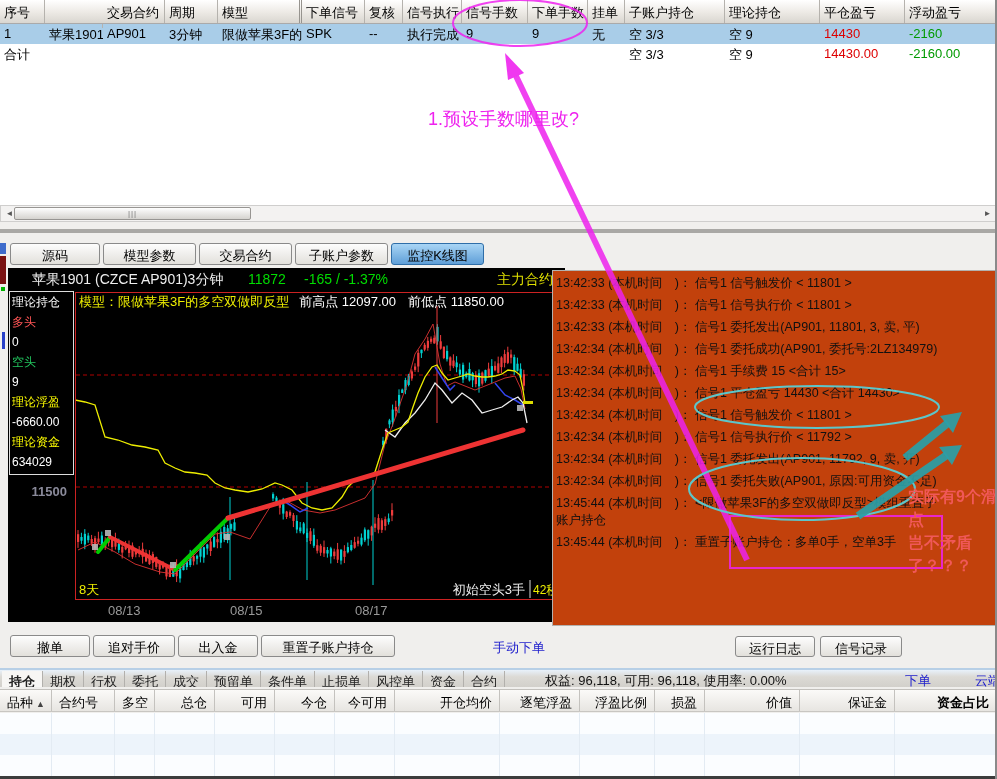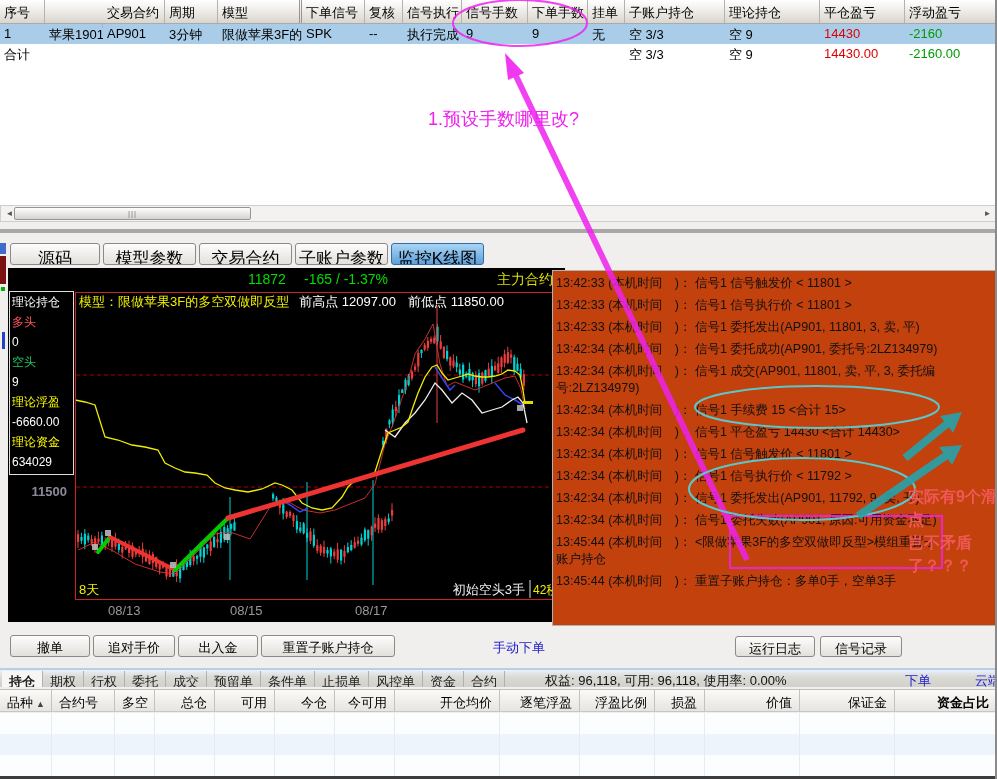--- a/index.html
+++ b/index.html
@@ -23,21 +23,21 @@
   
   #hScroll{position:absolute;left:0;top:205px;width:997px;height:17px;background:#f3f2f1;border:1px solid #cfcecd;}
   .hs-arrow{position:absolute;top:1px;width:15px;height:13px;font-size:8px;color:#555;text-align:center;line-height:13px;}
   .hs-arrow.l{left:1px}.hs-arrow.r{right:1px}
   #hThumb{position:absolute;left:13px;top:1px;width:237px;height:13px;background:linear-gradient(#fefefe,#d5d3cf);border:1px solid #979592;border-radius:2px;color:#777;font-size:8px;text-align:center;line-height:12px;letter-spacing:1px;}
   #divider{position:absolute;left:0;top:229px;width:997px;height:4px;background:#a9a8a5;}
   .edge-mark{position:absolute;}
 
   
   #toolbar{position:absolute;left:10px;top:243px;height:22px;display:flex;gap:3px;}
-  .tb-btn{height:22px;border:1px solid #8a8a8a;border-radius:3px;background:linear-gradient(#fdfdfd,#e2e0db);font-size:17px;padding-top:3px;text-align:center;white-space:nowrap;overflow:hidden;flex:none;}
+  .tb-btn{height:22px;border:1px solid #8a8a8a;border-radius:3px;background:linear-gradient(#fdfdfd,#e2e0db);font-size:13px;padding-top:3px;text-align:center;white-space:nowrap;overflow:hidden;flex:none;}
   .tb-btn.active{background:linear-gradient(#a9d5f5,#5f9fd8);border-color:#2f6ea8;}
 
   
   #chartPanel{position:absolute;left:8px;top:268px;width:557px;height:354px;background:#000;overflow:hidden;}
   .ch-header{position:absolute;left:0;top:0;width:100%;height:22px;font-size:14px;}
   .ch-title{position:absolute;left:24px;top:3px;color:#eee;white-space:nowrap;}
   .ch-last{position:absolute;left:240px;top:3px;color:#00dd00;}
   .ch-change{position:absolute;left:296px;top:3px;color:#00dd00;white-space:nowrap;}
   .ch-corner{position:absolute;right:12px;top:3px;color:#dede00;}
   #chSidebar{position:absolute;left:1px;top:23px;width:65px;}
@@ -168,20 +168,21 @@
   <div id="toolbar">
       <div class="tb-btn" style="width: 90px;">源码</div>
       <div class="tb-btn" style="width: 93px;">模型参数</div>
       <div class="tb-btn" style="width: 93px;">交易合约</div>
       <div class="tb-btn" style="width: 93px;">子账户参数</div>
       <div class="tb-btn active" style="width: 93px;">监控K线图</div>
     </div>
 
   <div id="chartPanel">
     <div class="ch-header">
+      <span class="ch-title">苹果1901 (CZCE AP901)3分钟</span>
       <span class="ch-last">11872</span>
       <span class="ch-change">-165 / -1.37%</span>
       <span class="ch-corner">主力合约</span>
     </div>
     <div id="chSidebar">
         <div class="sb-box">
           <div class="sb-line" style="color: rgb(255, 255, 255);">理论持仓</div>
           <div class="sb-line" style="color: rgb(255, 85, 85);">多头</div>
           <div class="sb-line" style="color: rgb(255, 255, 255);">0</div>
           <div class="sb-line" style="color: #22c55e;">空头</div>
@@ -485,21 +486,20 @@
         <div class="ch-date" style="left: 347px;">08/17</div>
       </div>
   </div>
 
   <div id="logPanel">
     <div id="logContent">
         <div class="log-entry">13:42:33 (本机时间　)： 信号1 信号触发价 &lt; 11801 &gt;</div>
         <div class="log-entry">13:42:33 (本机时间　)： 信号1 信号执行价 &lt; 11801 &gt;</div>
         <div class="log-entry">13:42:33 (本机时间　)： 信号1 委托发出(AP901, 11801, 3, 卖, 平)</div>
         <div class="log-entry">13:42:34 (本机时间　)： 信号1 委托成功(AP901, 委托号:2LZ134979)</div>
-        <div class="log-entry">13:42:34 (本机时间　)： 信号1 成交(AP901, 11801, 卖, 平, 3, 委托编号:2LZ134979)</div>
         <div class="log-entry">13:42:34 (本机时间　)： 信号1 手续费 15 &lt;合计 15&gt;</div>
         <div class="log-entry">13:42:34 (本机时间　)： 信号1 平仓盈亏 14430 &lt;合计 14430&gt;</div>
         <div class="log-entry">13:42:34 (本机时间　)： 信号1 信号触发价 &lt; 11801 &gt;</div>
         <div class="log-entry">13:42:34 (本机时间　)： 信号1 信号执行价 &lt; 11792 &gt;</div>
         <div class="log-entry">13:42:34 (本机时间　)： 信号1 委托发出(AP901, 11792, 9, 卖, 开)</div>
         <div class="log-entry">13:42:34 (本机时间　)： 信号1 委托失败(AP901, 原因:可用资金不足)</div>
         <div class="log-entry">13:45:44 (本机时间　)： &lt;限做苹果3F的多空双做即反型&gt;模组重置子账户持仓</div>
         <div class="log-entry">13:45:44 (本机时间　)： 重置子账户持仓：多单0手，空单3手</div>
       </div>
     <div class="vs">

